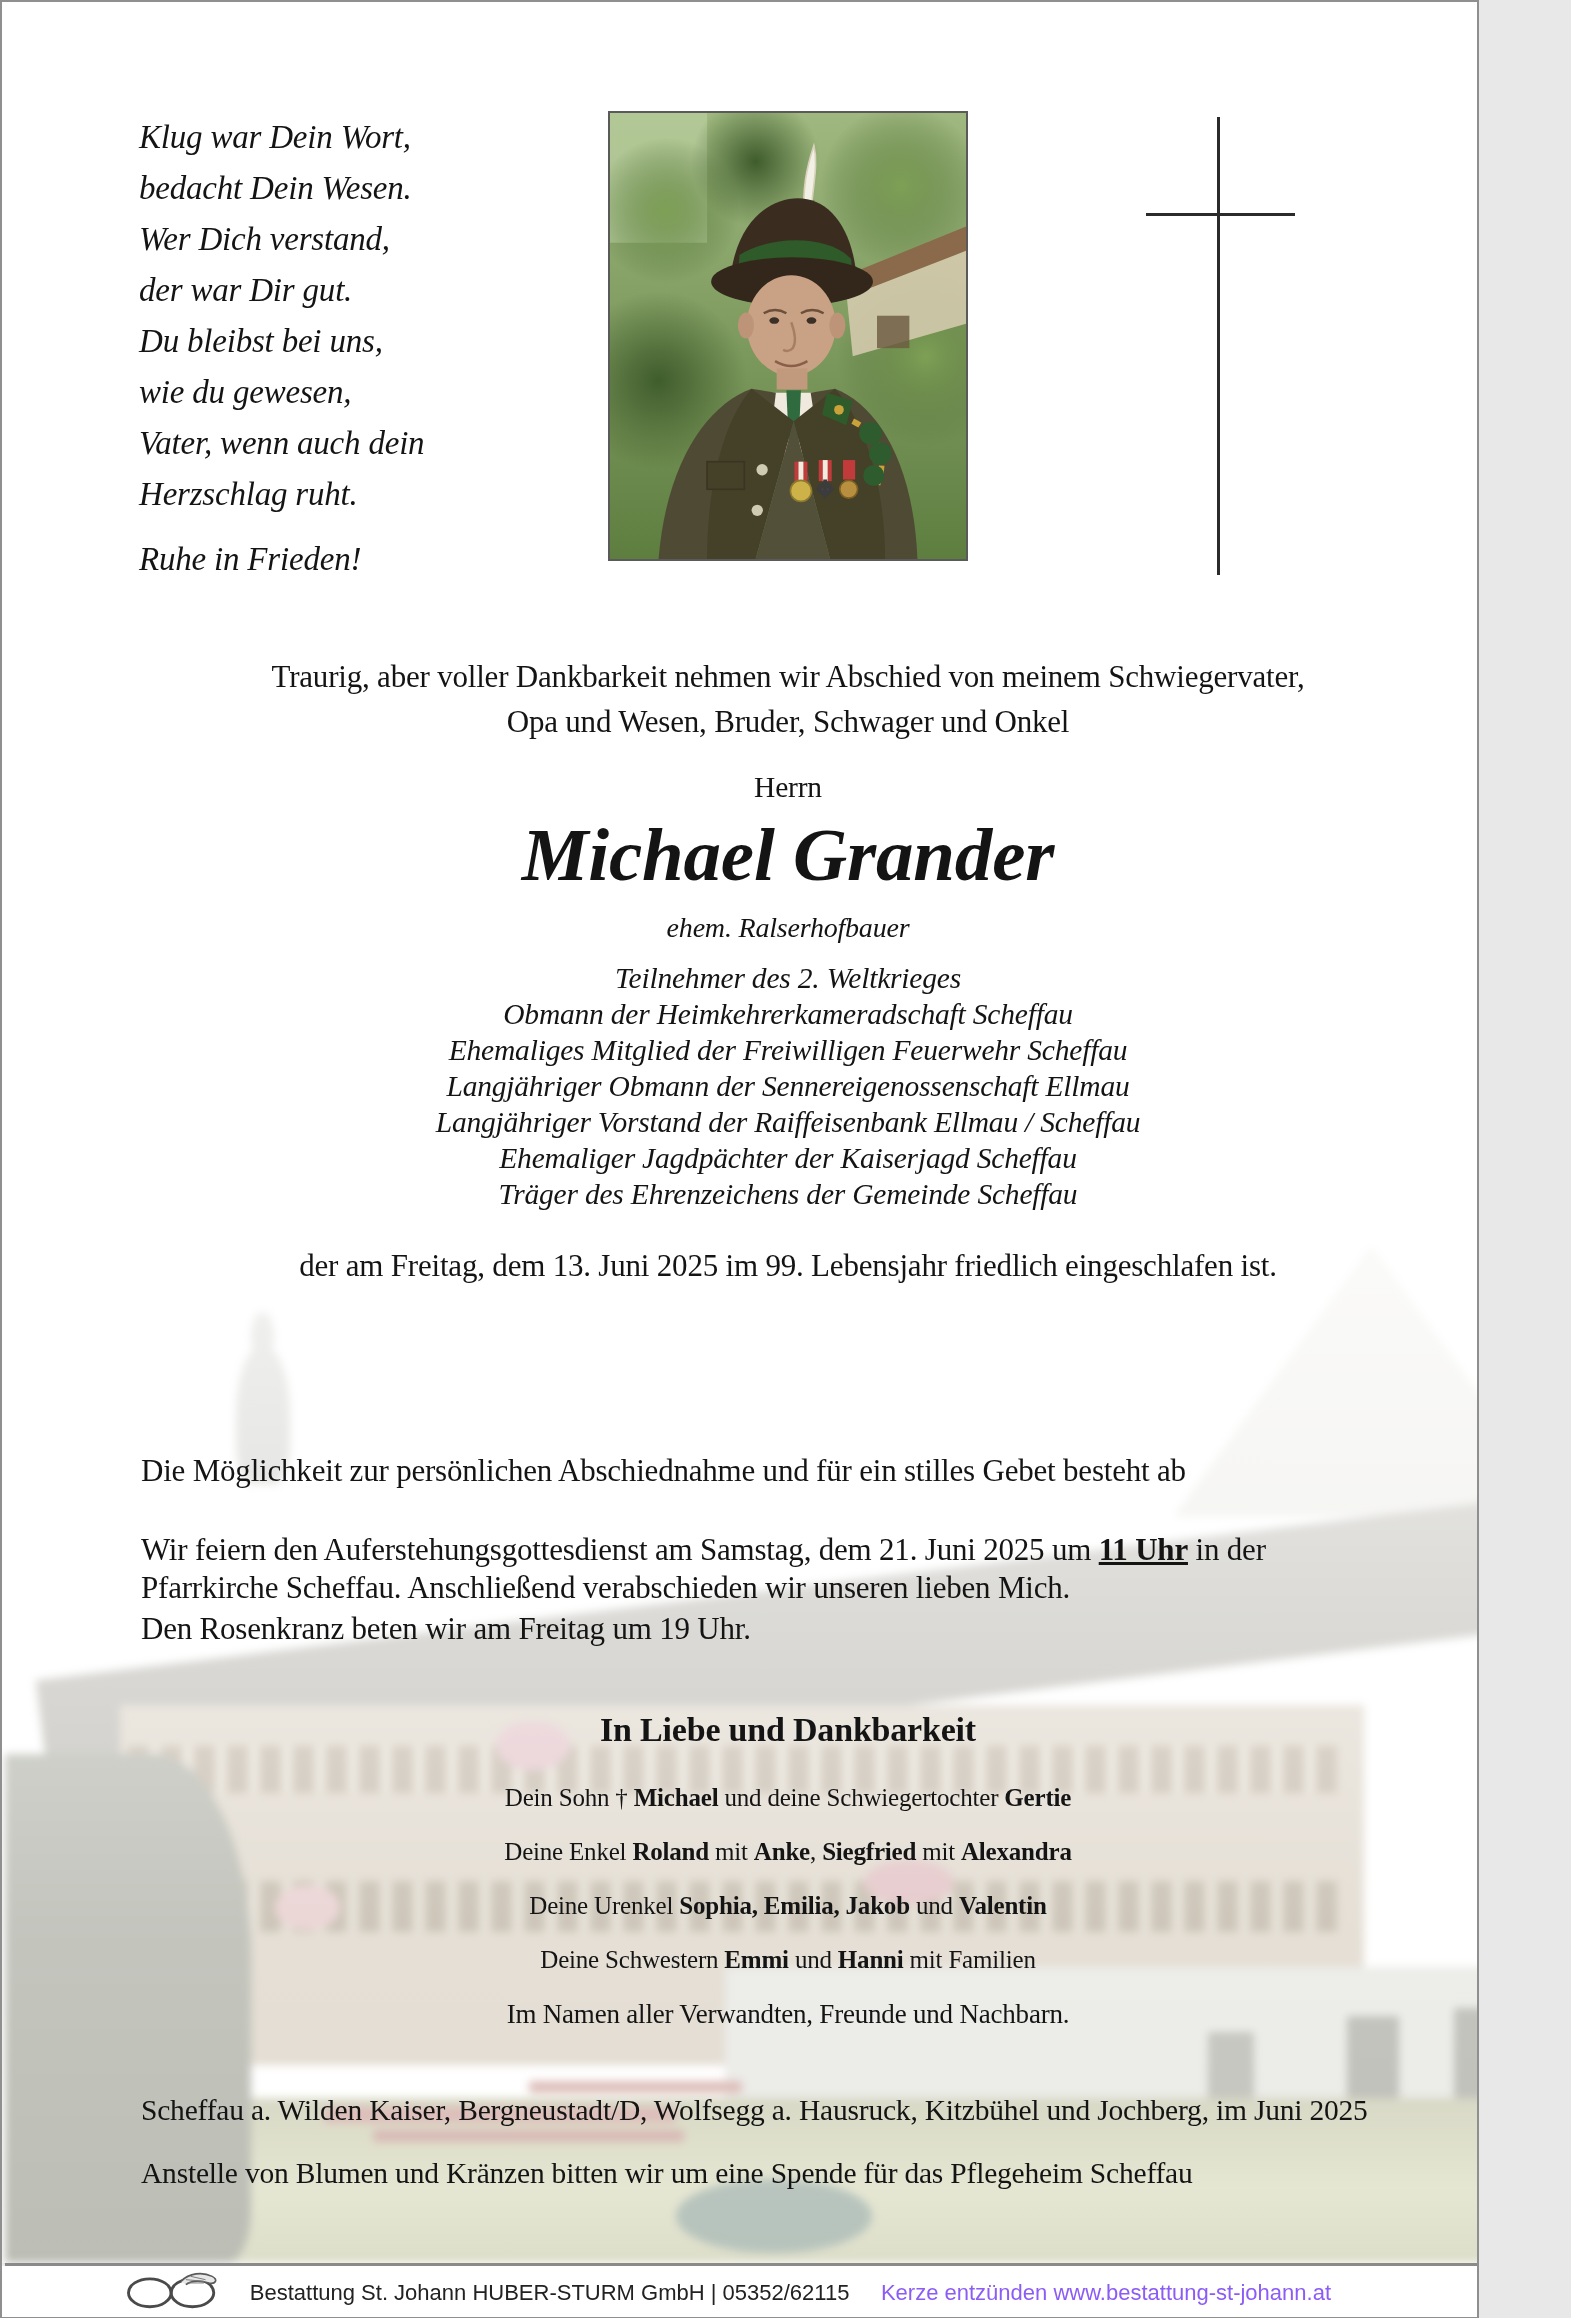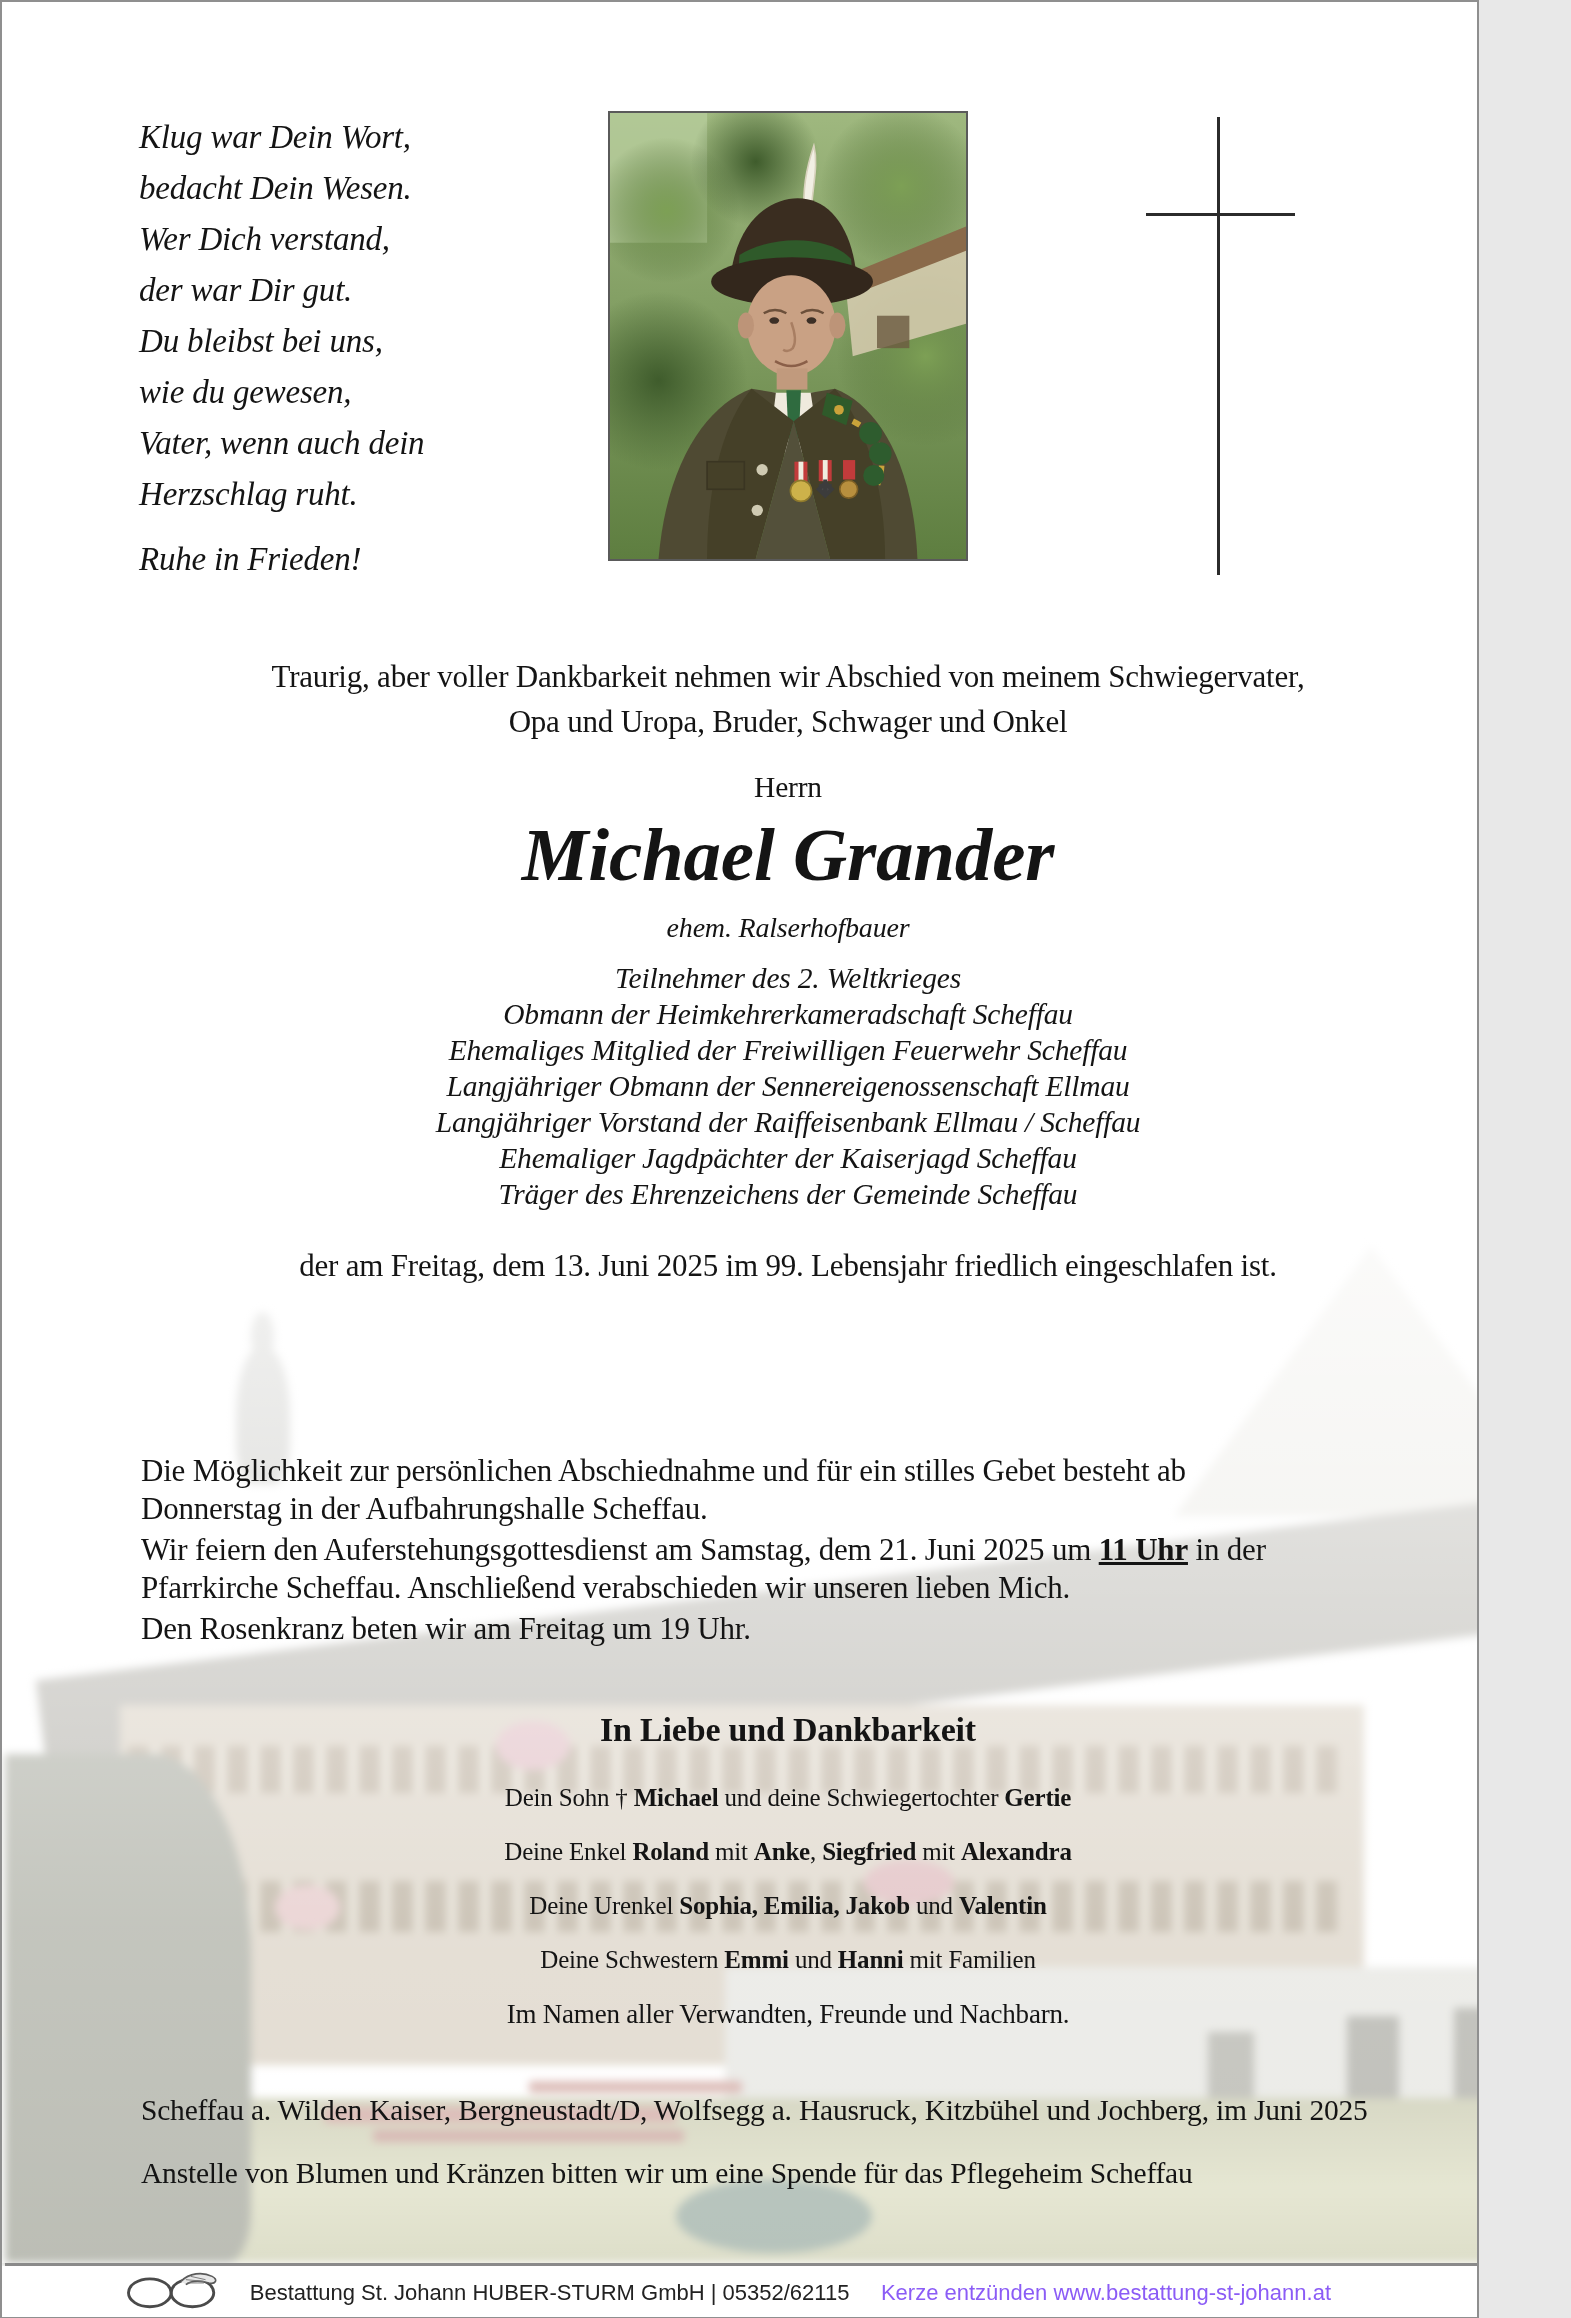--- a/index.html
+++ b/index.html
@@ -195,39 +195,38 @@
       <circle cx="182" cy="490" r="7" fill="#cfcab2"></circle>
       <rect x="120" y="430" width="46" height="34" fill="#454028" stroke="#3a3522" stroke-width="2"></rect>
     </svg>
   </div>
 
   <div class="abs cross-v"></div>
   <div class="abs cross-h"></div>
 
   <div class="abs centered intro">
       <div class="ln">Traurig, aber voller Dankbarkeit nehmen wir Abschied von meinem Schwiegervater,</div>
-      <div class="ln">Opa und Uropa, Bruder, Schwager und Onkel</div>
+      <div class="ln">Opa und Wesen, Bruder, Schwager und Onkel</div>
     </div>
   <div class="abs centered salutation">Herrn</div>
   <div class="abs centered deceased-name">Michael Grander</div>
   <div class="abs centered deceased-sub">ehem. Ralserhofbauer</div>
   <div class="abs centered titles">
       <div class="ln">Teilnehmer des 2. Weltkrieges</div>
       <div class="ln">Obmann der Heimkehrerkameradschaft Scheffau</div>
       <div class="ln">Ehemaliges Mitglied der Freiwilligen Feuerwehr Scheffau</div>
       <div class="ln">Langjähriger Obmann der Sennereigenossenschaft Ellmau</div>
       <div class="ln">Langjähriger Vorstand der Raiffeisenbank Ellmau / Scheffau</div>
       <div class="ln">Ehemaliger Jagdpächter der Kaiserjagd Scheffau</div>
       <div class="ln">Träger des Ehrenzeichens der Gemeinde Scheffau</div>
     </div>
   <div class="abs centered death-line">der am Freitag, dem 13. Juni 2025 im 99. Lebensjahr friedlich eingeschlafen ist.</div>
 
   <div class="abs leftcol para p1">
       <div class="ln">Die Möglichkeit zur persönlichen Abschiednahme und für ein stilles Gebet besteht ab</div>
-      <div class="ln">Donnerstag in der Aufbahrungshalle Scheffau.</div>
     </div>
   <div class="abs leftcol para p2">
       <div class="ln"><span>Wir feiern den Auferstehungsgottesdienst am Samstag, dem 21. Juni 2025 um </span><span class="b u">11 Uhr</span><span> in der</span></div>
       <div class="ln"><span>Pfarrkirche Scheffau. Anschließend verabschieden wir unseren lieben Mich.</span></div>
     </div>
   <div class="abs leftcol para p3">
       <div class="ln">Den Rosenkranz beten wir am Freitag um 19 Uhr.</div>
     </div>
 
   <div class="abs centered closing-head">In Liebe und Dankbarkeit</div>

